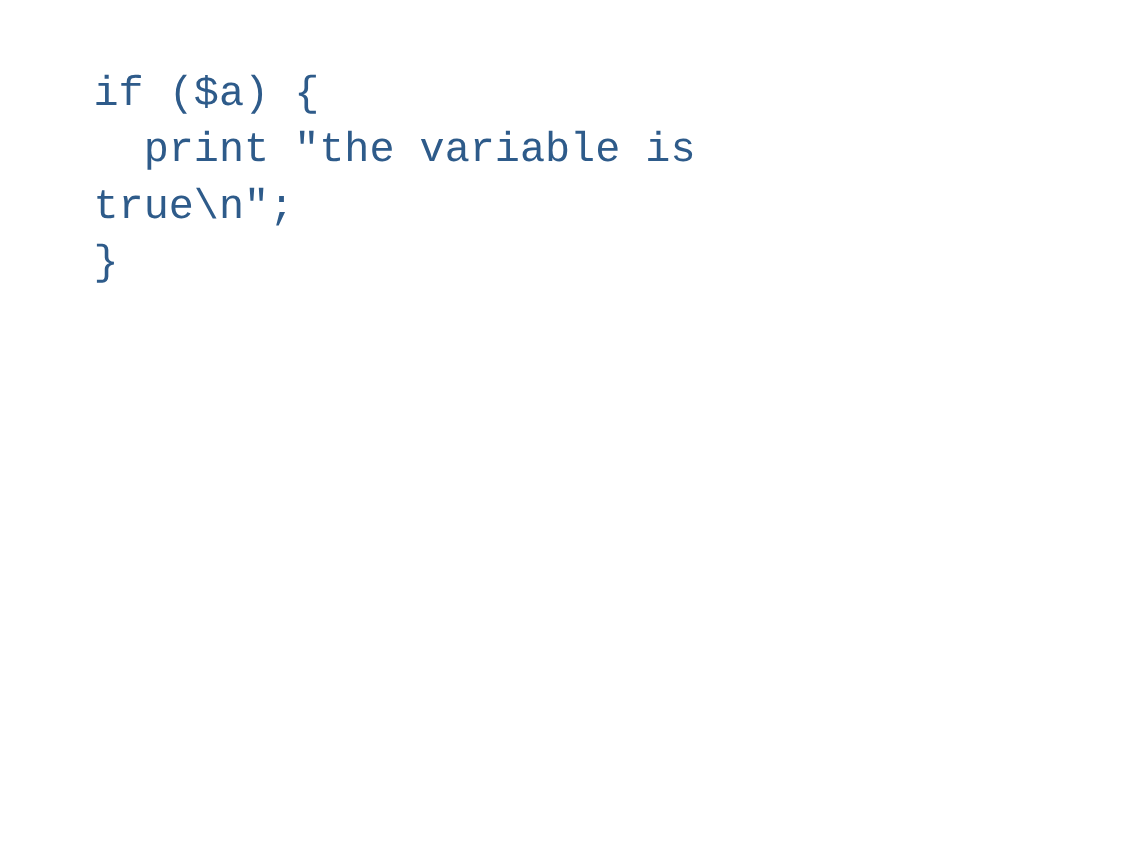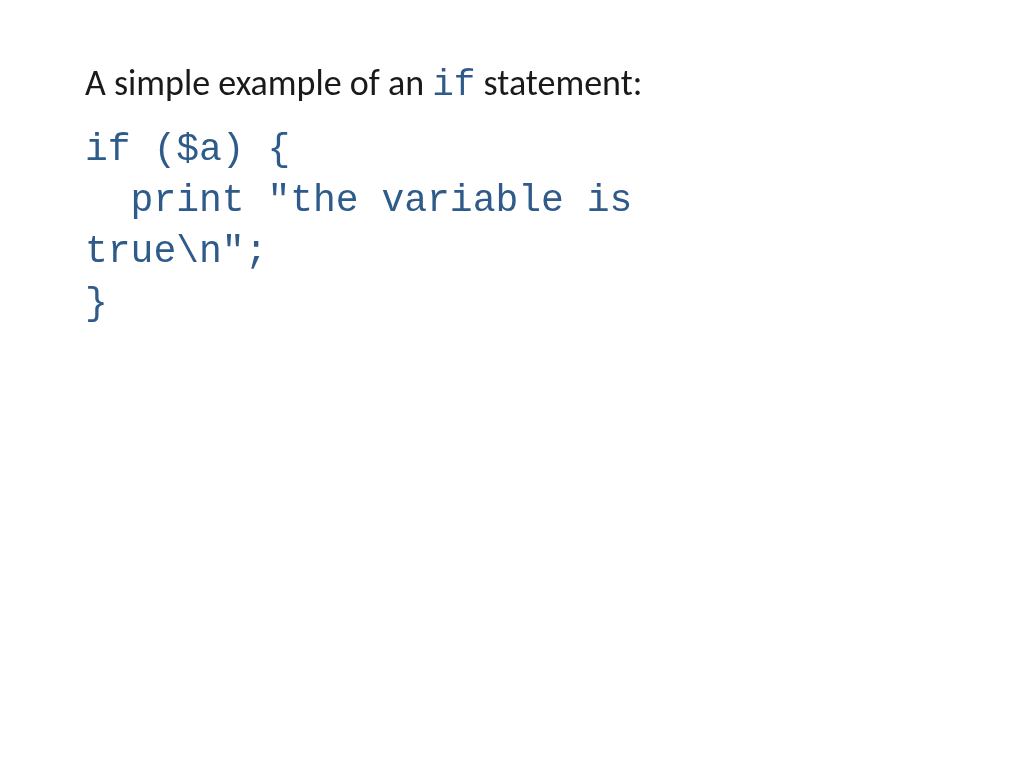--- a/index.html
+++ b/index.html
@@ -46,20 +46,17 @@
       font-size: 38px;
       color: #2e5b8a;
       line-height: 1.35;
       white-space: pre;
     }
   </style>
 </head>
 <body>
 
 <div class="slide">
-  <p class="intro">
-    <span>A simple example of an </span><span class="code-keyword">if</span><span> statement:</span>
-  </p>
   <div class="code-block"><span>if ($a) {</span>
 <span>  print "the variable is</span>
 <span>true\n";</span>
 <span>}</span></div>
 </div>
 
 </body></html>

